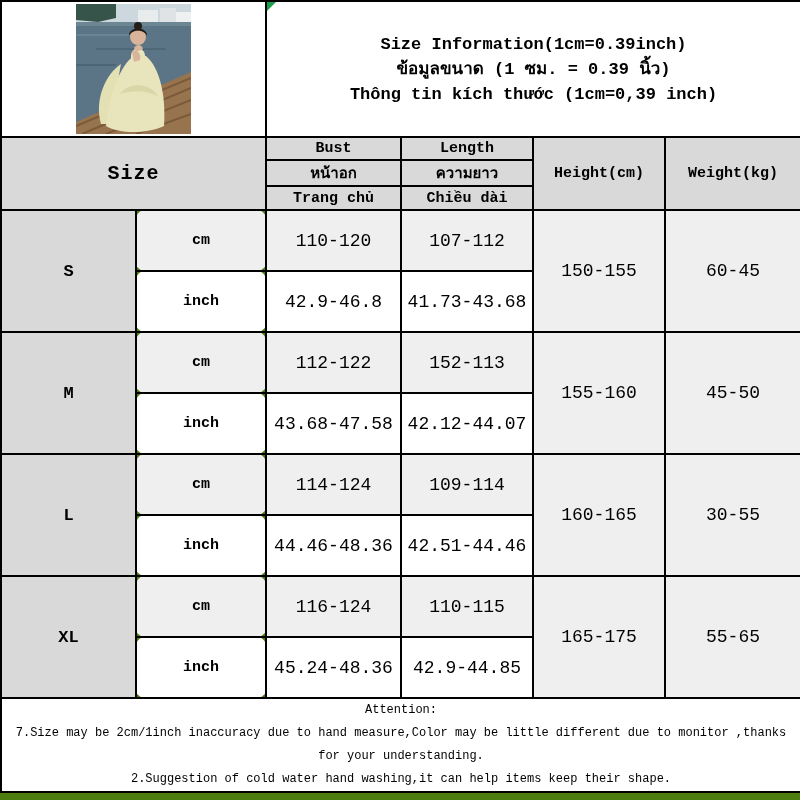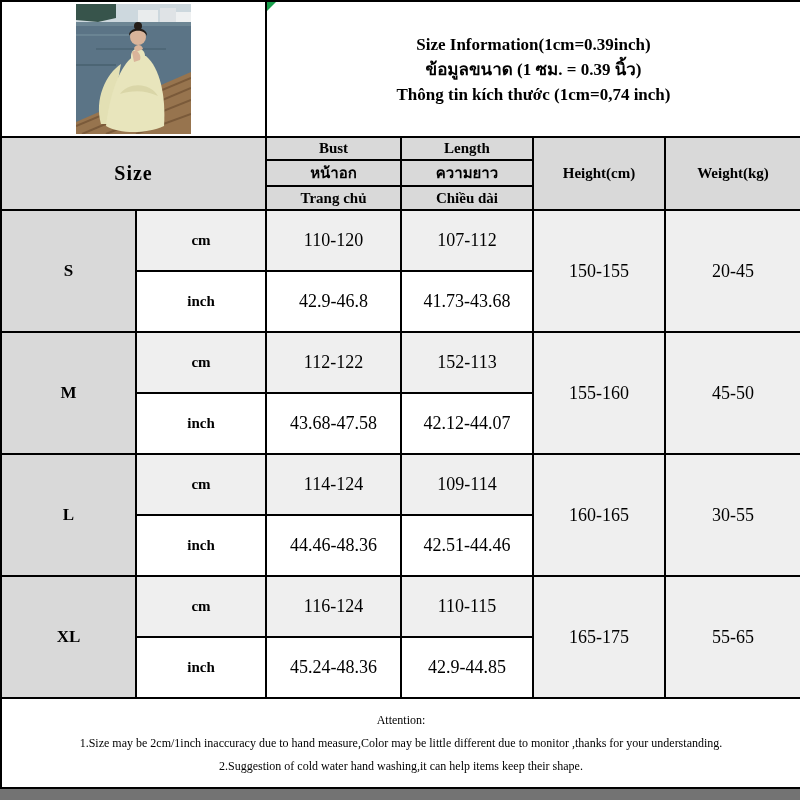--- a/index.html
+++ b/index.html
@@ -1,18 +1,18 @@
 <!DOCTYPE html>
 <html><head>
 <meta charset="utf-8">
 <style>
   html,body{margin:0;padding:0;background:#ffffff;}
   .sheet{
-    width:800px;height:800px;background:#737373;position:relative;
-    font-family:Liberation Serif, serif;color:#000;
+    width:800px;height:800px;background:#4d7c0f;position:relative;
+    font-family:Liberation Mono, monospace;color:#000;
   }
   table.size-table{
     border-collapse:collapse;table-layout:fixed;
     width:800px;
   }
   table.size-table td{
     border:2px solid #000;
     text-align:center;vertical-align:middle;
     padding:0;overflow:hidden;
   }
@@ -22,21 +22,21 @@
   tr.h-body{height:61px;}
   tr.h-note{height:90px;}
   
   .gray{background:#d9d9d9;}
   .light{background:#efefef;}
   .white{background:#ffffff;}
   
   .title-cell{font-weight:bold;font-size:17px;line-height:25px;position:relative;}
   .size-big{font-size:20px;font-weight:bold;letter-spacing:1px;}
   .colhead{font-size:15px;font-weight:bold;margin-top:8px;}
-  .unit{font-size:15px;font-weight:bold;}
+  .unit{font-size:15px;font-weight:bold;border-radius:9px;}
   .val{font-size:18px;font-weight:normal;}
   .sizeletter{font-size:17px;font-weight:bold;}
   .note-cell{font-size:12px;line-height:23px;font-weight:normal;padding:2px 10px;vertical-align:top;}
   
   .corner-marker{
     position:absolute;top:0;left:0;width:0;height:0;
     border-top:9px solid #18a04c;border-right:9px solid transparent;
   }
   .photo-wrap{display:flex;align-items:center;justify-content:center;height:100%;}
 </style>
@@ -84,21 +84,21 @@
             <path d="M53,32 C52,22 72,22 71,32 C68,25 56,25 53,32 Z" fill="#241d18"></path>
             <circle cx="62" cy="22" r="4" fill="#241d18"></circle>
             <path d="M58,44 C60,40 66,40 67,45 L60,48 Z" fill="#d9b49a"></path>
           </svg>
         </div>
       </td>
       <td colspan="4" class="white title-cell">
         <span class="corner-marker"></span>
         <div>Size Information(1cm=0.39inch)</div>
         <div>ข้อมูลขนาด (1 ซม. = 0.39 นิ้ว)</div>
-        <div>Thông tin kích thước (1cm=0,74 inch)</div>
+        <div>Thông tin kích thước (1cm=0,39 inch)</div>
       </td>
     </tr>
 
     <tr class="h-sub">
       <td colspan="2" rowspan="3" class="gray size-big">Size</td>
       <td class="gray colhead">Bust</td>
       <td class="gray colhead">Length</td>
       <td rowspan="3" class="gray colhead">Height(cm)</td>
       <td rowspan="3" class="gray colhead">Weight(kg)</td>
     </tr>
@@ -110,21 +110,21 @@
       <td class="gray colhead">Trang chủ</td>
       <td class="gray colhead">Chiều dài</td>
     </tr>
 
     <tr class="h-body">
       <td rowspan="2" class="gray sizeletter">S</td>
       <td class="light unit">cm</td>
       <td class="light val">110-120</td>
       <td class="light val">107-112</td>
       <td rowspan="2" class="light val">150-155</td>
-      <td rowspan="2" class="light val">20-45</td>
+      <td rowspan="2" class="light val">60-45</td>
     </tr>
     <tr class="h-body">
       <td class="white unit">inch</td>
       <td class="white val">42.9-46.8</td>
       <td class="white val">41.73-43.68</td>
     </tr>
 
     <tr class="h-body">
       <td rowspan="2" class="gray sizeletter">M</td>
       <td class="light unit">cm</td>
@@ -163,19 +163,19 @@
     </tr>
     <tr class="h-body">
       <td class="white unit">inch</td>
       <td class="white val">45.24-48.36</td>
       <td class="white val">42.9-44.85</td>
     </tr>
 
     <tr class="h-note">
       <td colspan="6" class="white note-cell">
         <div>Attention:</div>
-        <div>1.Size may be 2cm/1inch inaccuracy due to hand measure,Color may be little different due to monitor ,thanks for your understanding.</div>
+        <div>7.Size may be 2cm/1inch inaccuracy due to hand measure,Color may be little different due to monitor ,thanks for your understanding.</div>
         <div>2.Suggestion of cold water hand washing,it can help items keep their shape.</div>
       </td>
     </tr>
   </tbody>
     </table>
 </div>
 
 </body></html>

